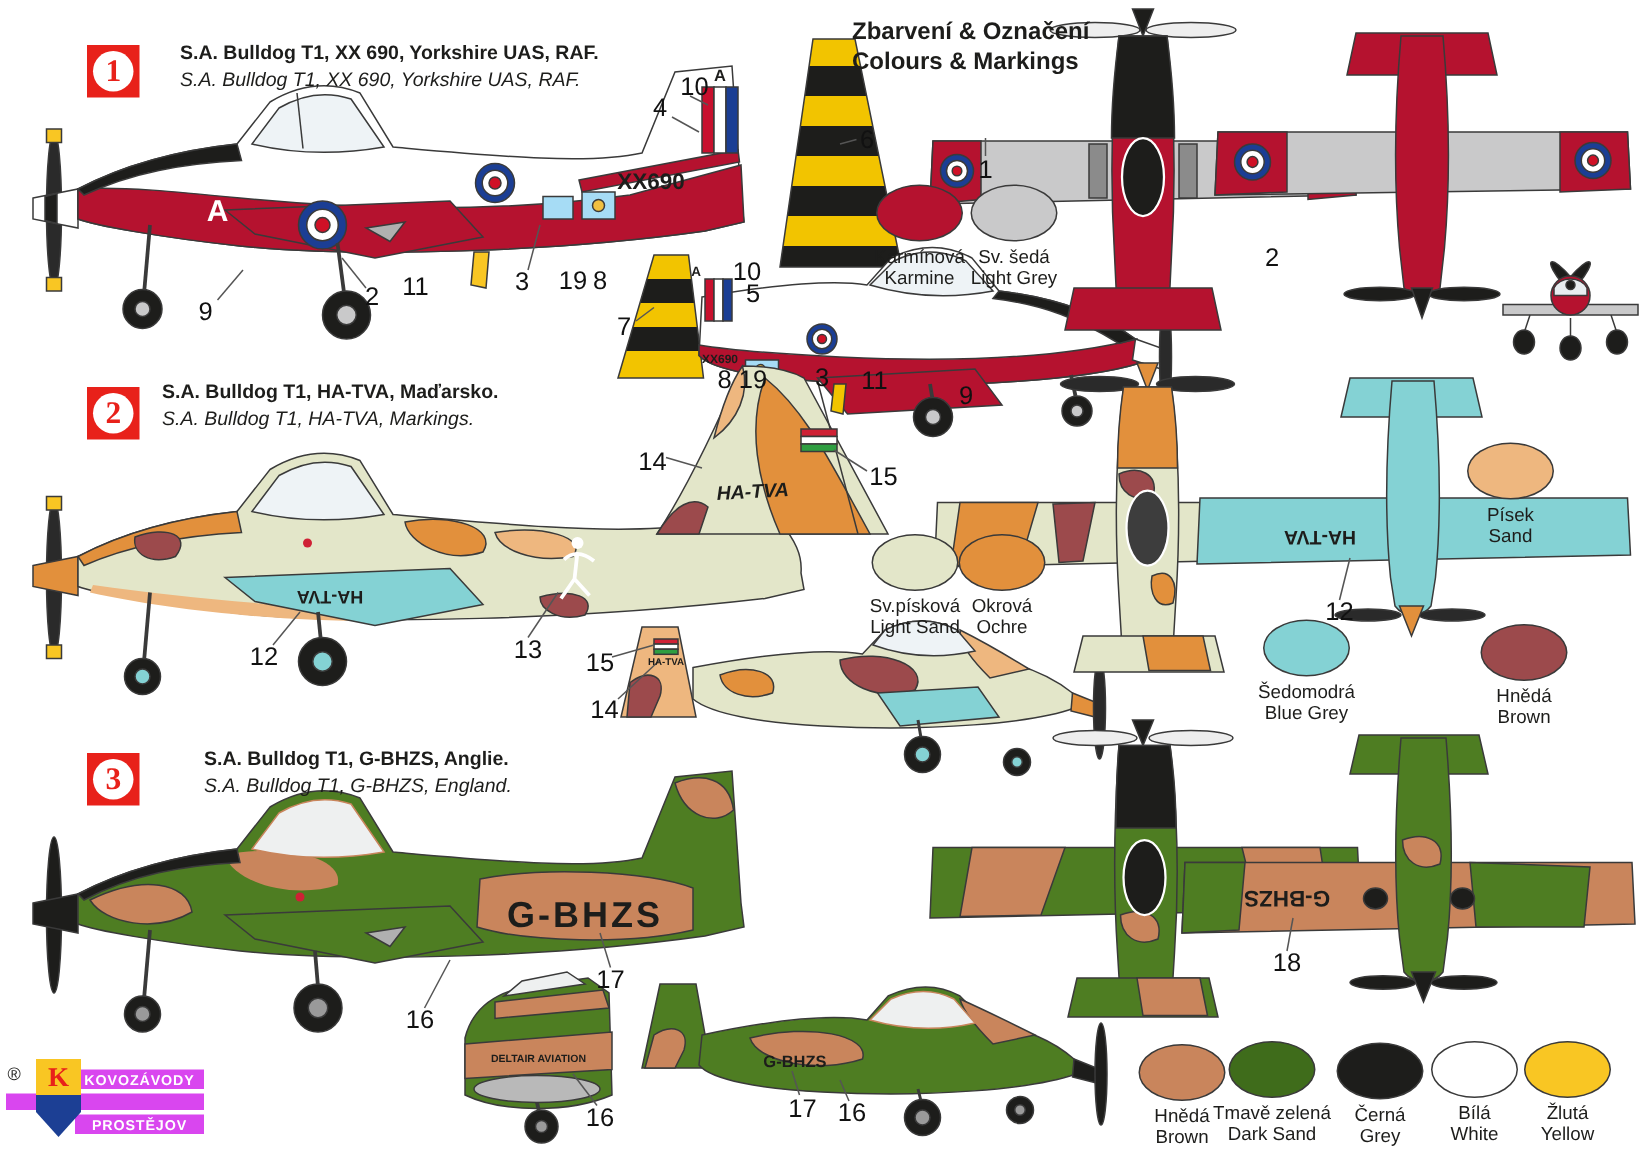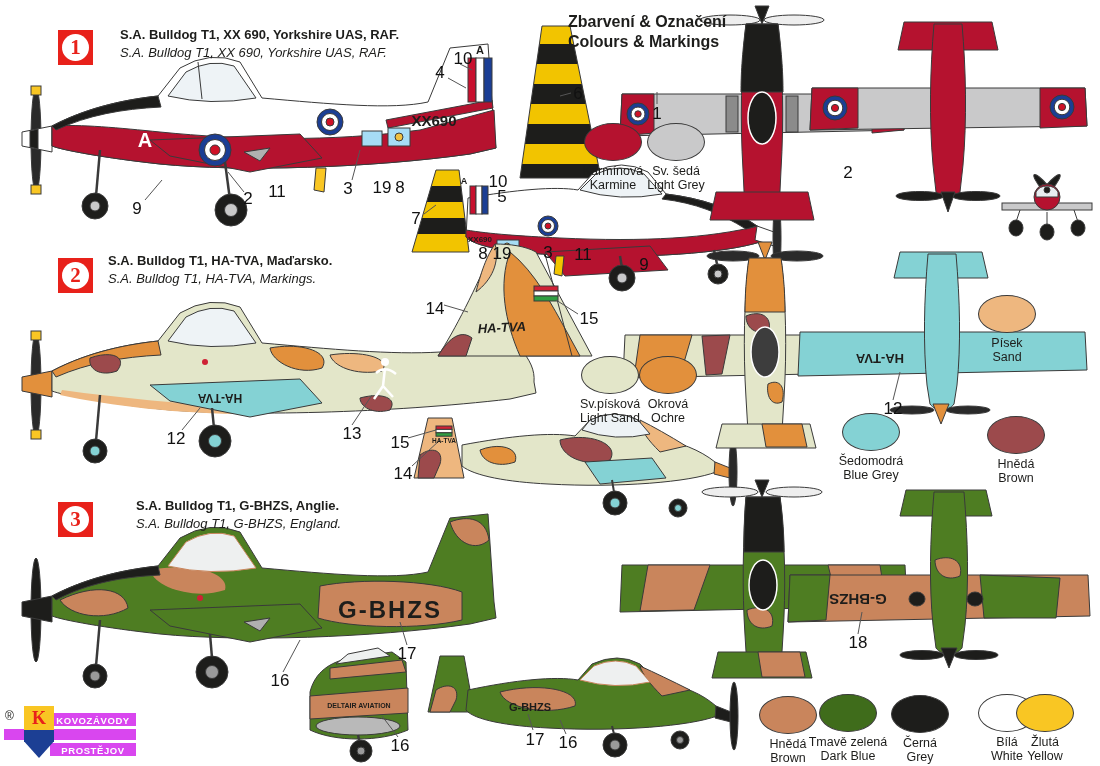--- a/index.html
+++ b/index.html
@@ -504,31 +504,31 @@
     <div class="sw-ellipse" style="background-color: rgb(201, 133, 92);"></div>
     <div class="sw-label">
         <div>Hnědá</div>
         <div>Brown</div>
       </div>
   </div>
   <div class="swatch" style="left:793px;top:694px">
     <div class="sw-ellipse" style="background-color: rgb(63, 108, 27);"></div>
     <div class="sw-label">
         <div>Tmavě zelená</div>
-        <div>Dark Blue</div>
+        <div>Dark Sand</div>
       </div>
   </div>
   <div class="swatch" style="left:865px;top:695px">
     <div class="sw-ellipse" style="background-color: rgb(29, 29, 27);"></div>
     <div class="sw-label">
         <div>Černá</div>
         <div>Grey</div>
       </div>
   </div>
-  <div class="swatch" style="left:952px;top:694px">
+  <div class="swatch" style="left:928px;top:694px">
     <div class="sw-ellipse" style="background-color: rgb(255, 255, 255);"></div>
     <div class="sw-label">
         <div>Bílá</div>
         <div>White</div>
       </div>
   </div>
   <div class="swatch" style="left:990px;top:694px">
     <div class="sw-ellipse" style="background-color: rgb(249, 198, 35);"></div>
     <div class="sw-label">
         <div>Žlutá</div>

